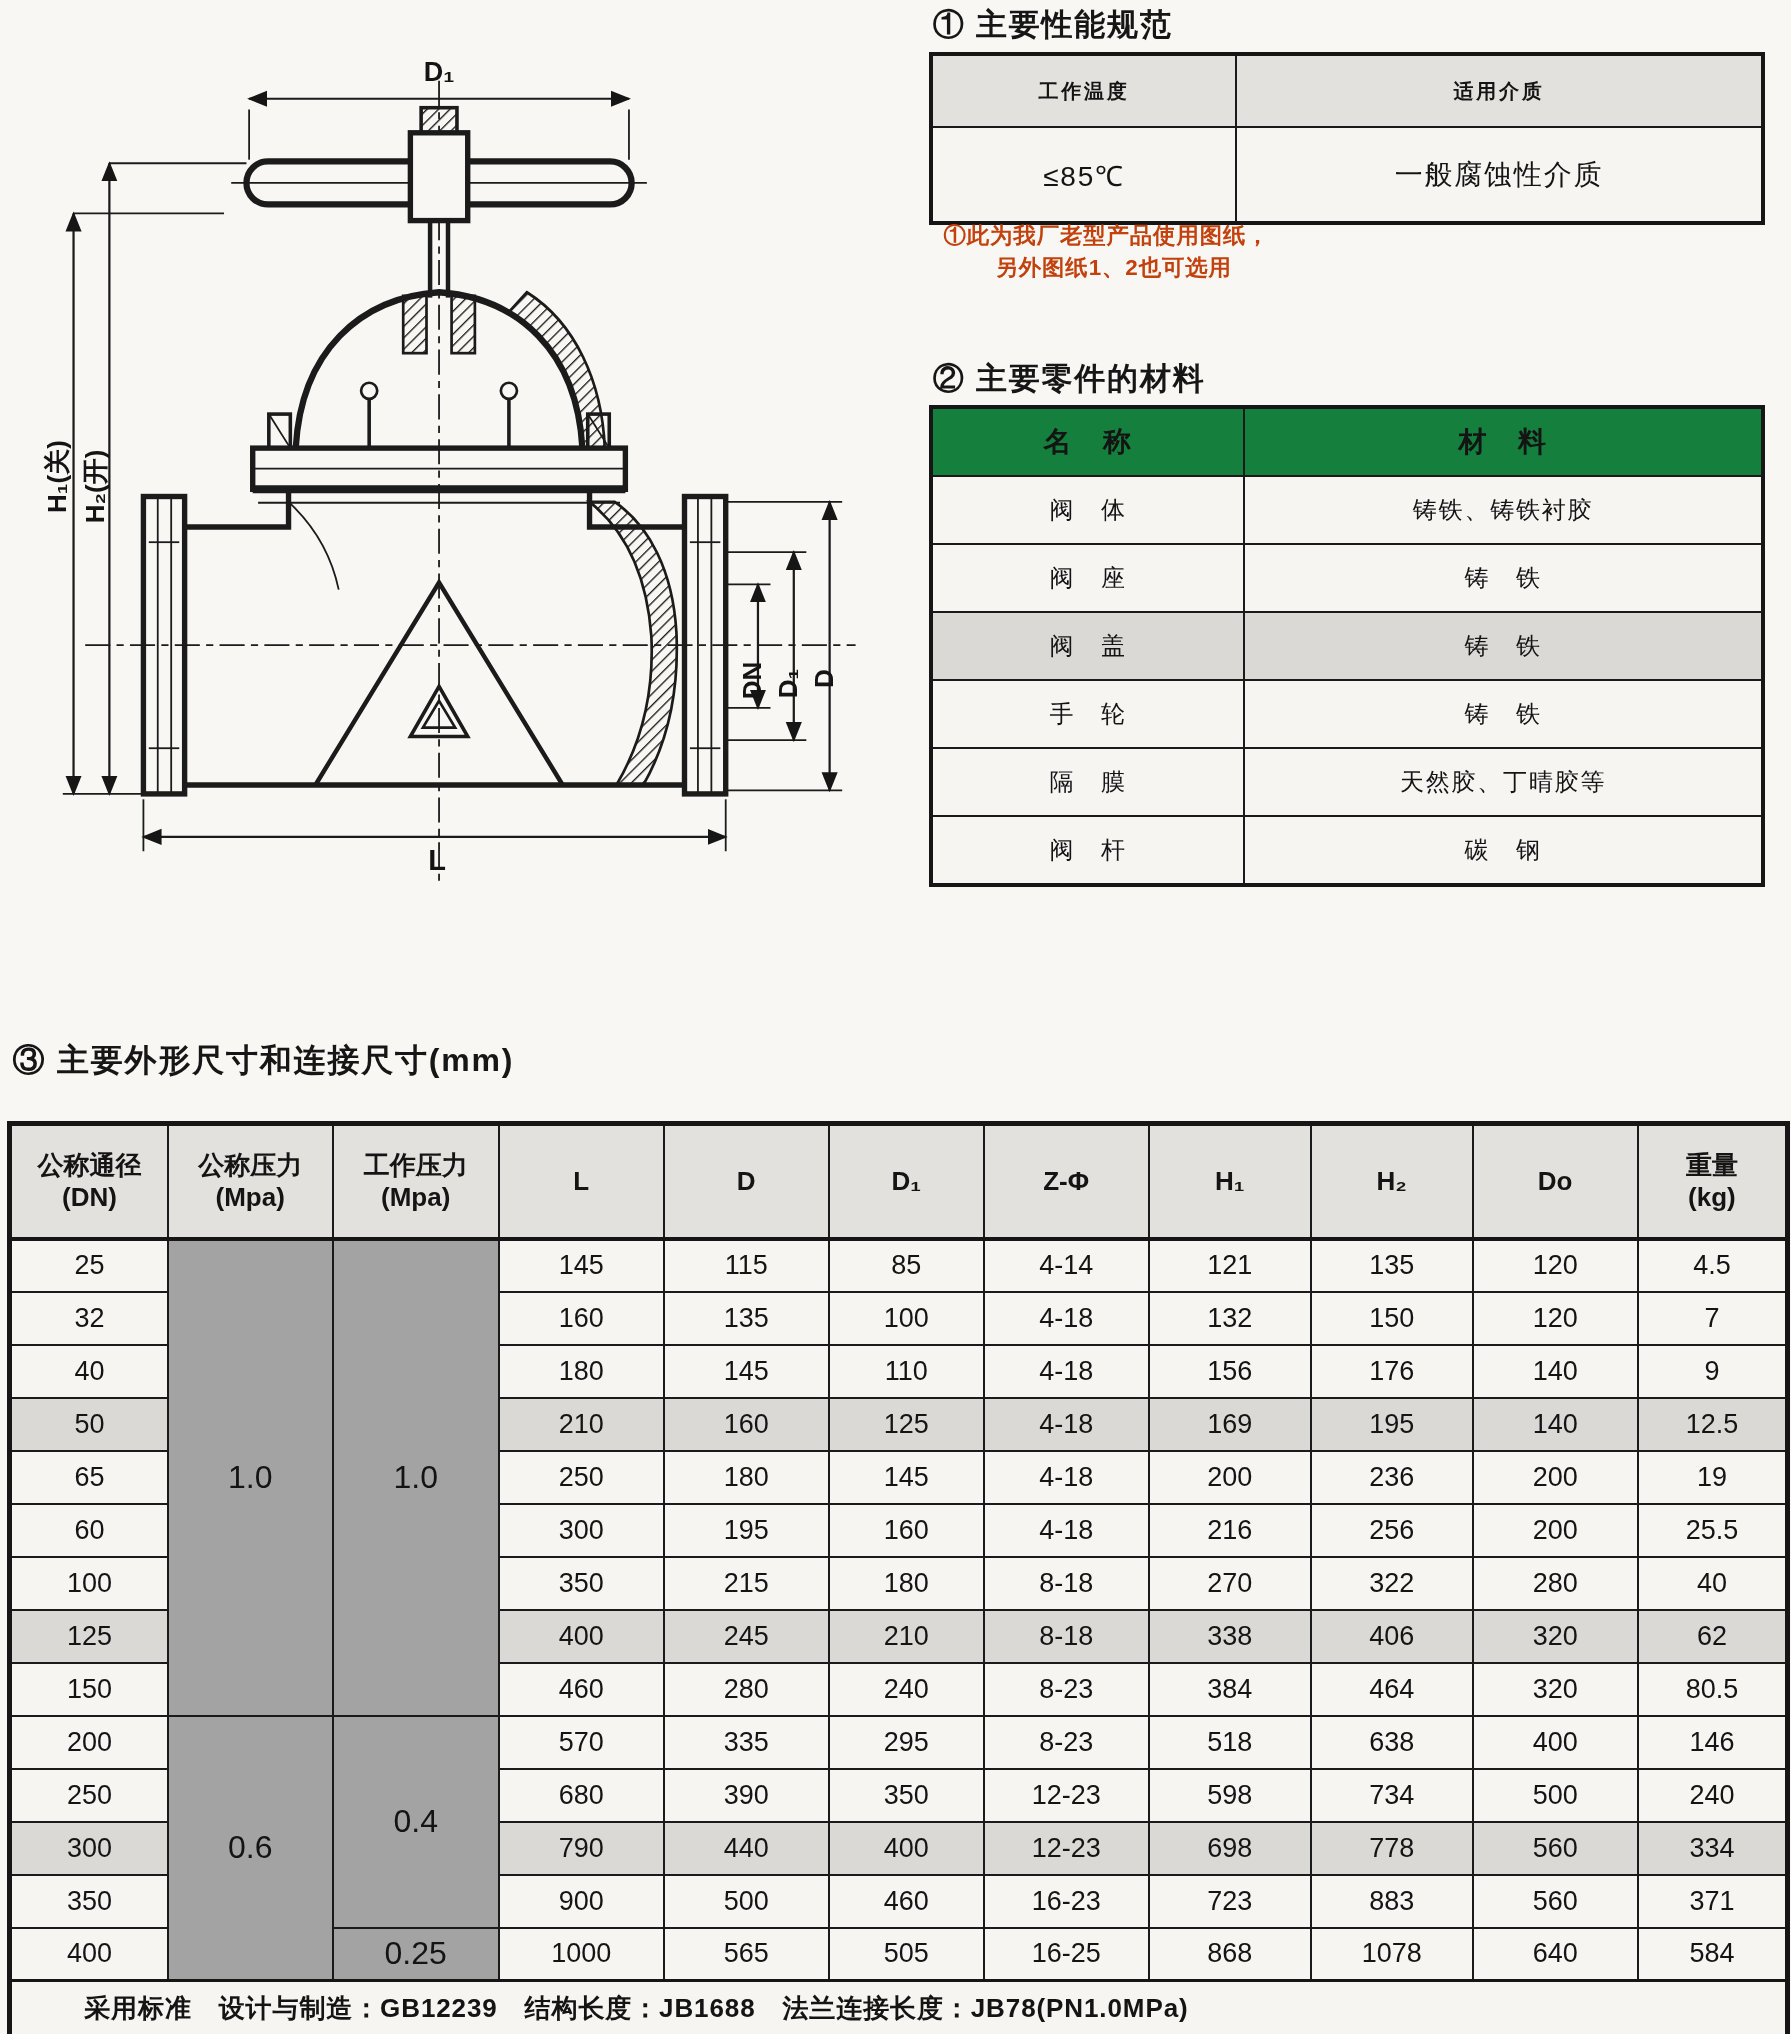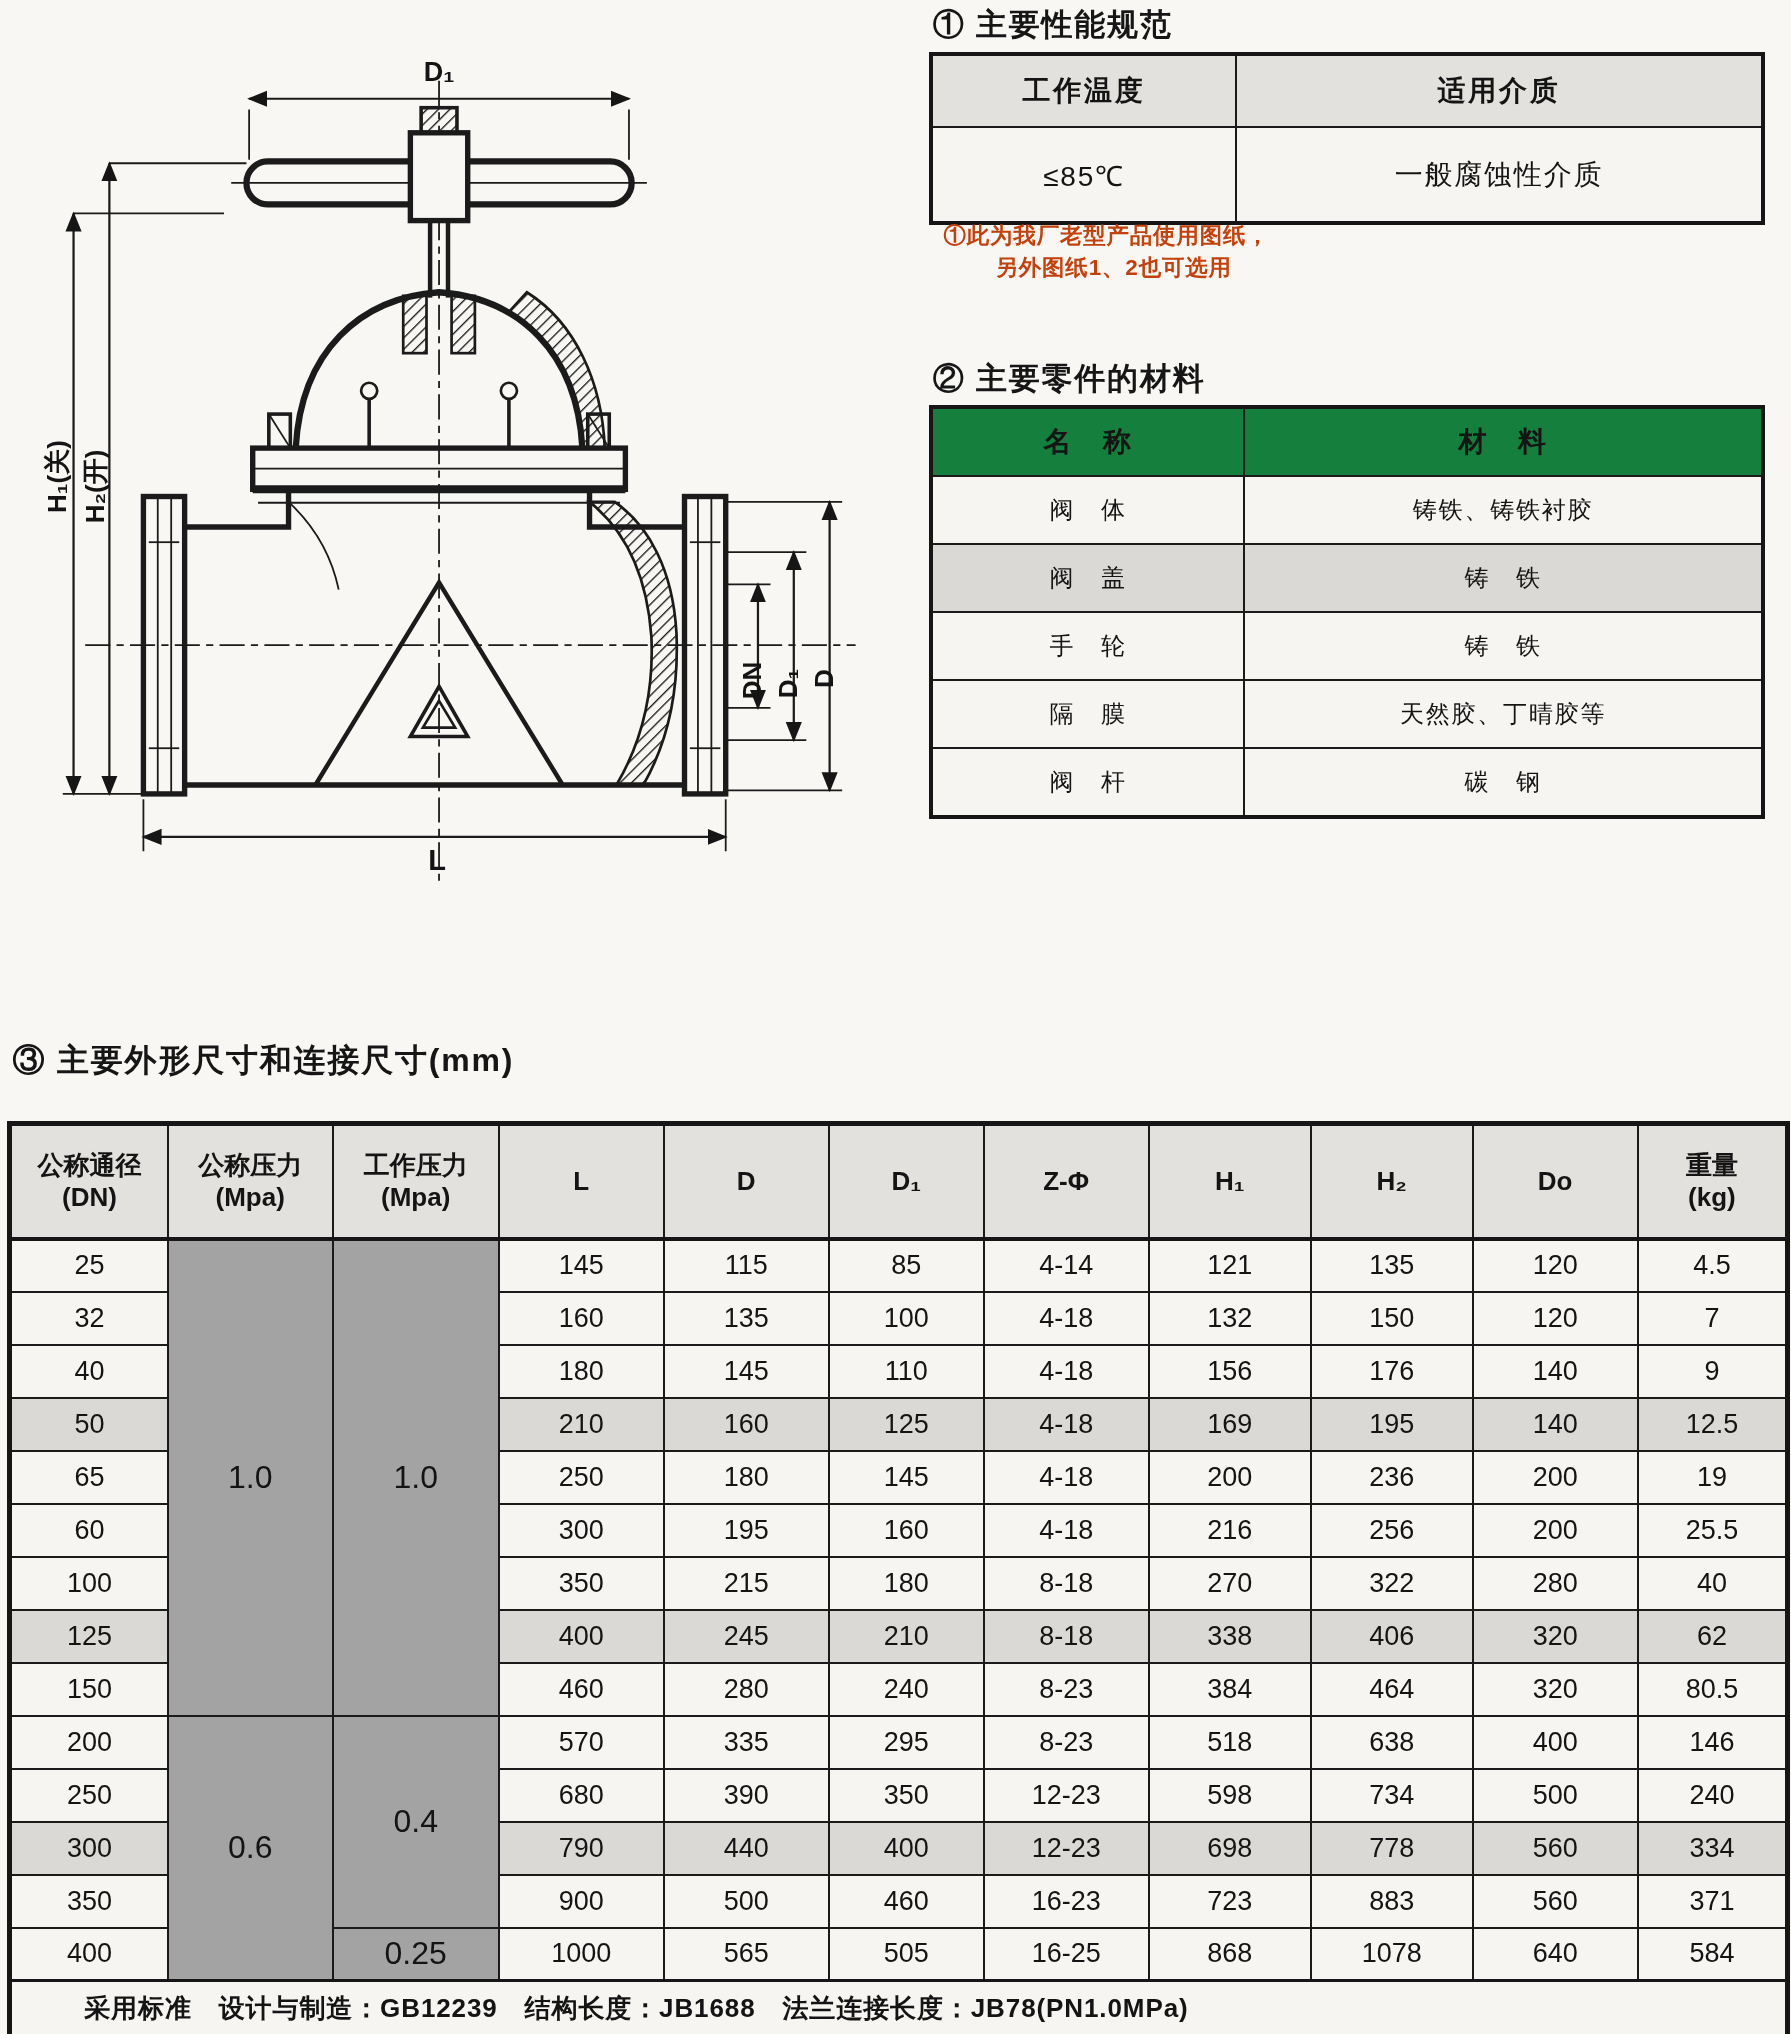--- a/index.html
+++ b/index.html
@@ -16,21 +16,21 @@
   .drawing svg{position:absolute;left:0;top:0;}
   svg .sh{stroke:#1b1b1b;fill:none;}
   .dlbl{position:absolute;font-size:27px;font-weight:bold;text-align:center;color:#141414;white-space:nowrap;}
   .vlbl{position:absolute;font-size:26px;font-weight:bold;text-align:center;color:#141414;white-space:nowrap;width:134px;transform:rotate(-90deg);}
 
   
   .rightcol{position:absolute;left:922px;top:0;width:851px;height:1030px;}
   table{border-collapse:collapse;table-layout:fixed;background:#f6f5f2;}
   th,td{border:2.7px solid #1a1a1a;text-align:center;vertical-align:middle;color:#141414;}
   .t1{position:absolute;left:7.2px;top:52px;width:836px;border:4.5px solid #161616;}
-  .t1 th{height:68px;font-size:28px;background:#e3e1dd;letter-spacing:2.7px;}
+  .t1 th{height:68px;font-size:20px;background:#e3e1dd;letter-spacing:2.7px;}
   .t1 td{height:91px;font-size:28px;letter-spacing:1.8px;}
   .t1 .c1{width:36%;}
   .note{position:absolute;left:21.5px;top:220px;font-size:22.4px;font-weight:600;line-height:1.45;color:#c2410c;letter-spacing:0.9px;}
   .note .n2{padding-left:52px;}
   .s2{left:10.7px;top:358px;}
   .t2{position:absolute;left:7.2px;top:405px;width:836px;border:4.5px solid #161616;}
   .t2 th{height:64px;font-size:28px;background:#15803d;letter-spacing:1.8px;}
   .t2 td{height:64px;font-size:24px;letter-spacing:1.8px;}
   .t2 .c1{width:37%;}
   .t2 tr.shaded td{background:#dbd9d5;}
@@ -171,20 +171,24 @@
 
   <table class="t2">
     <tbody>
         <tr>
       <th class="c1">名　称</th>
       <th>材　料</th>
     </tr>
     <tr>
       <td>阀　体</td>
       <td>铸铁、铸铁衬胶</td>
+    </tr>
+    <tr>
+      <td>阀　座</td>
+      <td>铸　铁</td>
     </tr>
     <tr class="shaded">
       <td>阀　盖</td>
       <td>铸　铁</td>
     </tr>
     <tr>
       <td>手　轮</td>
       <td>铸　铁</td>
     </tr>
     <tr>

